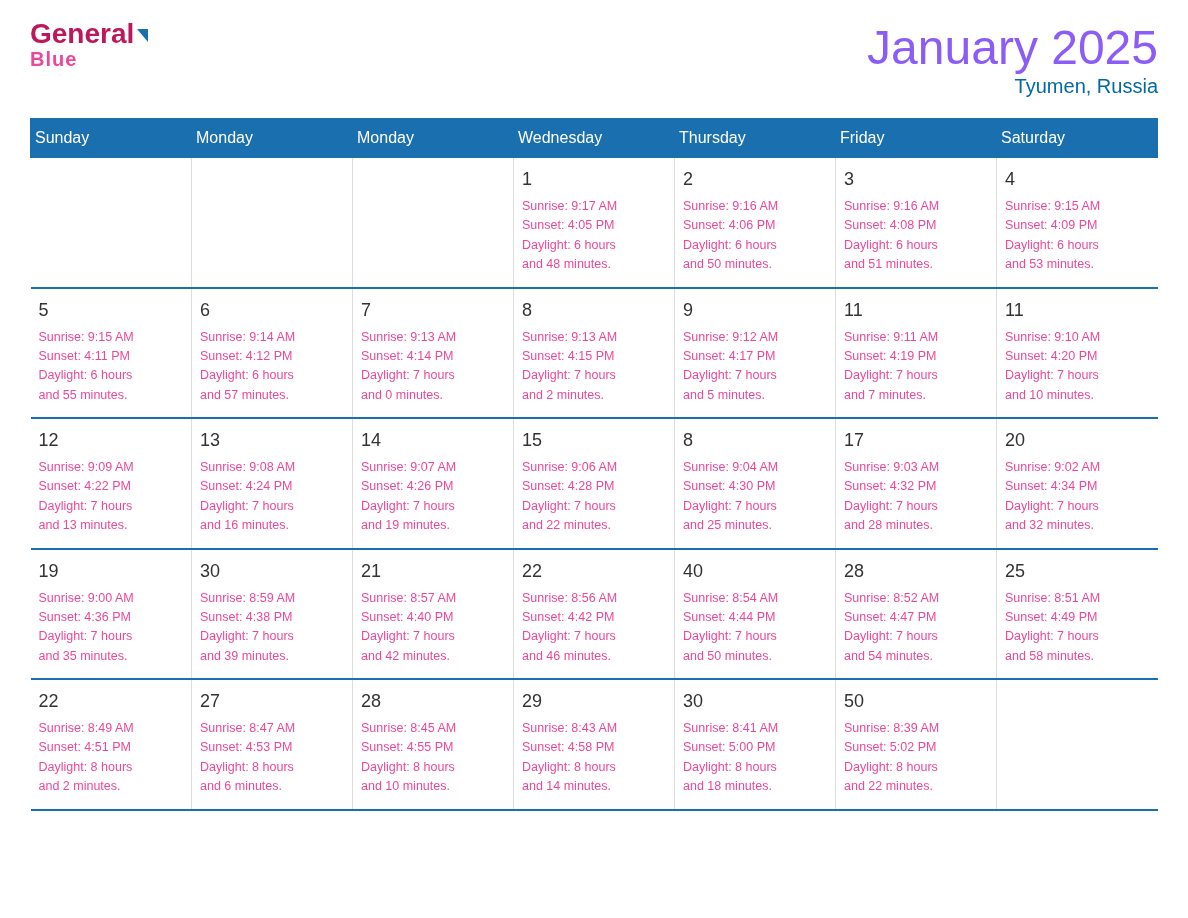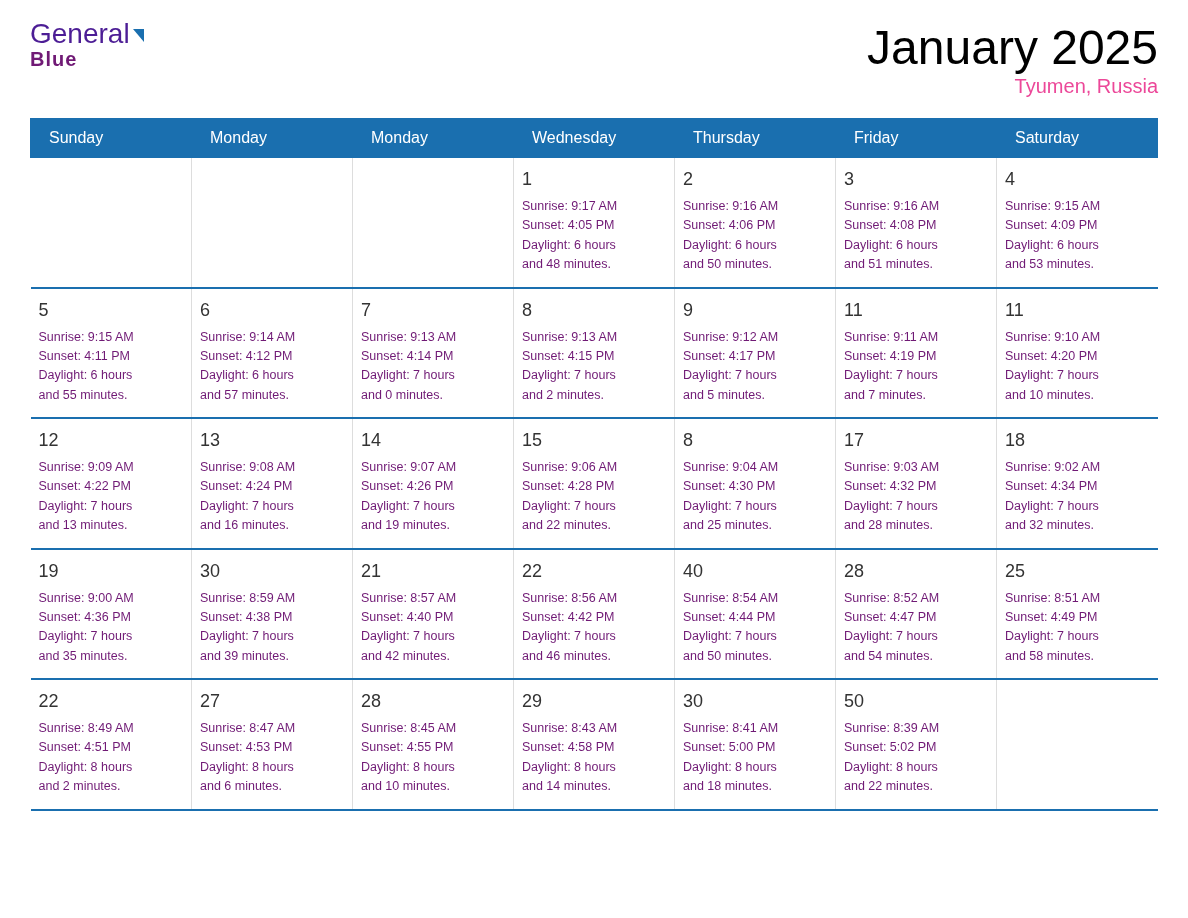--- a/index.html
+++ b/index.html
@@ -15,50 +15,50 @@
       align-items: flex-start;
       margin-bottom: 20px;
     }
     .logo {
       display: flex;
       flex-direction: column;
       align-items: flex-start;
     }
     .logo-text {
       font-size: 28px;
-      font-weight: normal;
-      color: #4c1d95;
+      font-weight: bold;
+      color: #be185d;
       line-height: 1;
     }
     .logo-line {
       font-size: 20px;
       font-weight: bold;
-      color: #701a75;
+      color: #ec4899;
       letter-spacing: 1px;
     }
     .title-block {
       text-align: right;
     }
     .main-title {
       font-size: 48px;
       font-weight: normal;
-      color: #000000;
+      color: #8b5cf6;
     }
     .subtitle {
       font-size: 20px;
-      color: #ec4899;
+      color: #0369a1;
     }
     .calendar {
       width: 100%;
       border-collapse: collapse;
     }
     .calendar thead tr th {
       background-color: #1a6faf;
       color: #fff;
-      padding: 10px 18px;
+      padding: 10px 4px;
       text-align: left;
       font-size: 16px;
       font-weight: normal;
       border: 1px solid #1a6faf;
     }
     .calendar tbody tr {
       border-bottom: 2px solid #1a6faf;
     }
     .calendar tbody tr td {
       vertical-align: top;
@@ -77,21 +77,21 @@
       border-left: none;
     }
     .day-number {
       font-size: 18px;
       font-weight: normal;
       color: #333;
       display: block;
       margin-bottom: 4px;
     }
     .day-info {
-      color: #701a75;
+      color: #ec4899;
       font-size: 12.5px;
       line-height: 1.55;
     }
     .empty-cell {
       background: #fff;
     }
   </style>
 </head>
 <body>
 
@@ -191,21 +191,21 @@
         </td>
         <td>
           <span class="day-number">8</span>
           <div class="day-info">Sunrise: 9:04 AM<br>Sunset: 4:30 PM<br>Daylight: 7 hours<br>and 25 minutes.</div>
         </td>
         <td>
           <span class="day-number">17</span>
           <div class="day-info">Sunrise: 9:03 AM<br>Sunset: 4:32 PM<br>Daylight: 7 hours<br>and 28 minutes.</div>
         </td>
         <td>
-          <span class="day-number">18</span>
+          <span class="day-number">20</span>
           <div class="day-info">Sunrise: 9:02 AM<br>Sunset: 4:34 PM<br>Daylight: 7 hours<br>and 32 minutes.</div>
         </td>
       </tr>
       <tr>
         <td>
           <span class="day-number">19</span>
           <div class="day-info">Sunrise: 9:00 AM<br>Sunset: 4:36 PM<br>Daylight: 7 hours<br>and 35 minutes.</div>
         </td>
         <td>
           <span class="day-number">30</span>

